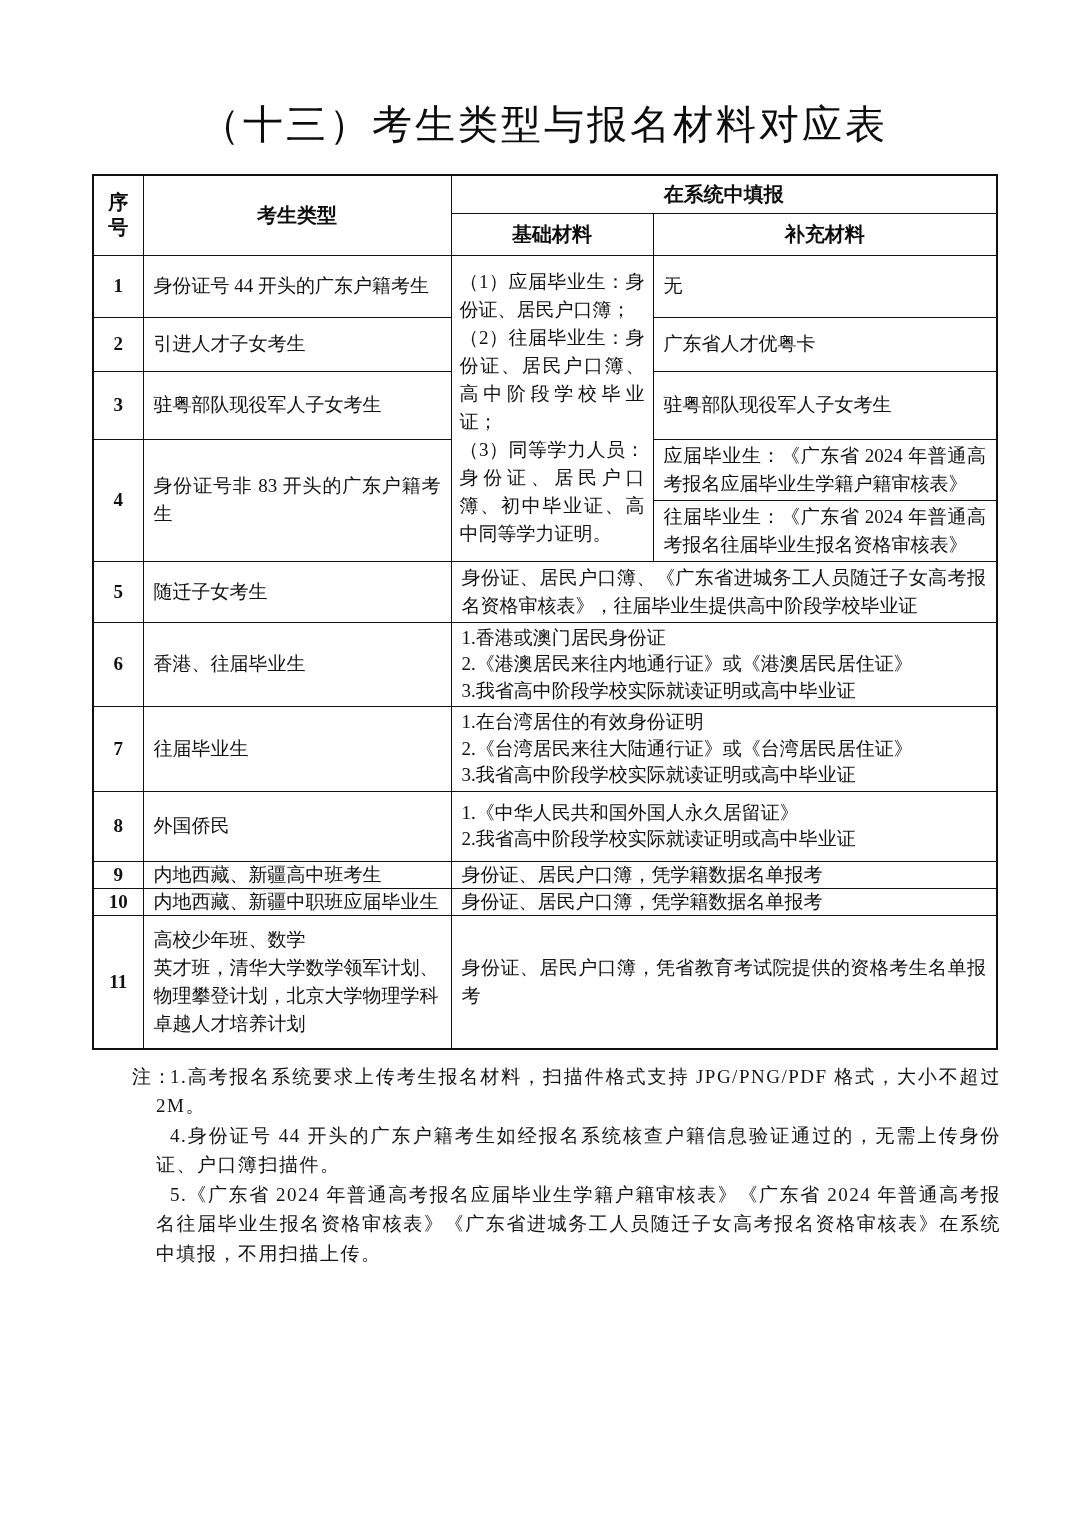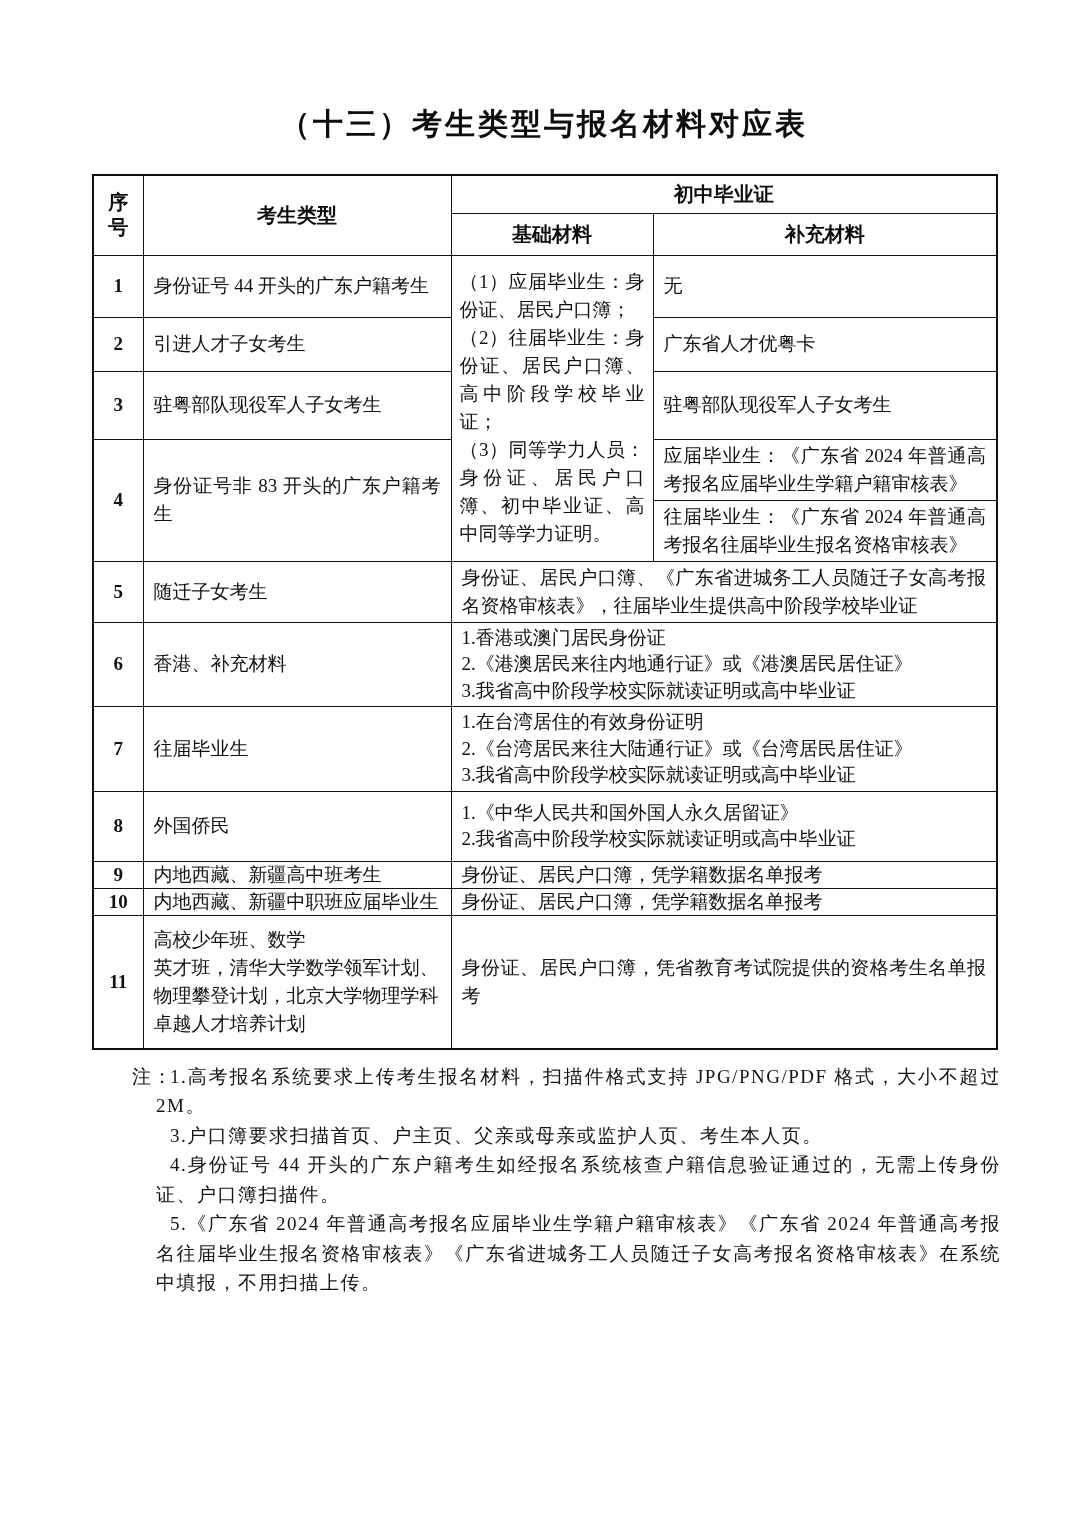--- a/index.html
+++ b/index.html
@@ -11,22 +11,22 @@
     overflow: hidden;
   }
   .page { position: relative; width: 1080px; height: 1529px; background: #fff; }
 
   
   .title {
     margin: 104px 0 0 92px;
     width: 904px;
     text-align: center;
     font-family: "Liberation Sans", "DejaVu Sans", sans-serif;
-    font-weight: bold;
-    font-size: 30px;
+    font-weight: normal;
+    font-size: 40px;
     letter-spacing: 3px;
     color: #0d0d0d;
     line-height: 40px;
   }
 
   
   table.reg-table {
     margin: 30px 0 12px 92px;
     width: 904px;
     border-collapse: collapse;
@@ -117,21 +117,21 @@
     <colgroup>
       <col style="width:50px">
       <col style="width:308px">
       <col style="width:202px">
       <col style="width:344px">
     </colgroup>
     <tbody>
       <tr class="tr-h1">
         <th rowspan="2"><span class="stack">序号</span></th>
         <th rowspan="2">考生类型</th>
-        <th colspan="2">初中毕业证</th>
+        <th colspan="2">在系统中填报</th>
       </tr>
       <tr class="tr-h2">
         <th>基础材料</th>
         <th>补充材料</th>
       </tr>
 
       <tr class="tr-r1">
         <td class="c-idx">1</td>
         <td class="c-type">身份证号 44 开头的广东户籍考生</td>
         <td class="c-basic pre" rowspan="5">（1）应届毕业生：身份证、居民户口簿；
@@ -158,21 +158,21 @@
         <td class="c-supp">往届毕业生：《广东省 2024 年普通高考报名往届毕业生报名资格审核表》</td>
       </tr>
 
       <tr class="tr-r5">
         <td class="c-idx">5</td>
         <td class="c-type">随迁子女考生</td>
         <td class="c-mat" colspan="2">身份证、居民户口簿、《广东省进城务工人员随迁子女高考报名资格审核表》，往届毕业生提供高中阶段学校毕业证</td>
       </tr>
       <tr class="tr-r6">
         <td class="c-idx">6</td>
-        <td class="c-type">香港、补充材料</td>
+        <td class="c-type">香港、往届毕业生</td>
         <td class="c-mat pre lh26" colspan="2">1.香港或澳门居民身份证
 2.《港澳居民来往内地通行证》或《港澳居民居住证》
 3.我省高中阶段学校实际就读证明或高中毕业证</td>
       </tr>
       <tr class="tr-r7">
         <td class="c-idx">7</td>
         <td class="c-type">往届毕业生</td>
         <td class="c-mat pre lh26" colspan="2">1.在台湾居住的有效身份证明
 2.《台湾居民来往大陆通行证》或《台湾居民居住证》
 3.我省高中阶段学校实际就读证明或高中毕业证</td>
@@ -200,18 +200,17 @@
 物理攀登计划，北京大学物理学科
 卓越人才培养计划</td>
         <td class="c-mat" colspan="2">身份证、居民户口簿，凭省教育考试院提供的资格考生名单报考</td>
       </tr>
     </tbody>
   </table>
 
   <div class="notes">
     <span class="notes-label">注：</span>
     <div class="note-item">1.高考报名系统要求上传考生报名材料，扫描件格式支持 JPG/PNG/PDF 格式，大小不超过 2M。</div>
-    <div class="note-item">3.户口簿要求扫描首页、户主页、父亲或母亲或监护人页、考生本人页。</div>
     <div class="note-item">4.身份证号 44 开头的广东户籍考生如经报名系统核查户籍信息验证通过的，无需上传身份证、户口簿扫描件。</div>
     <div class="note-item">5.《广东省 2024 年普通高考报名应届毕业生学籍户籍审核表》《广东省 2024 年普通高考报名往届毕业生报名资格审核表》《广东省进城务工人员随迁子女高考报名资格审核表》在系统中填报，不用扫描上传。</div>
   </div>
 
 </div>
 
 </body></html>

